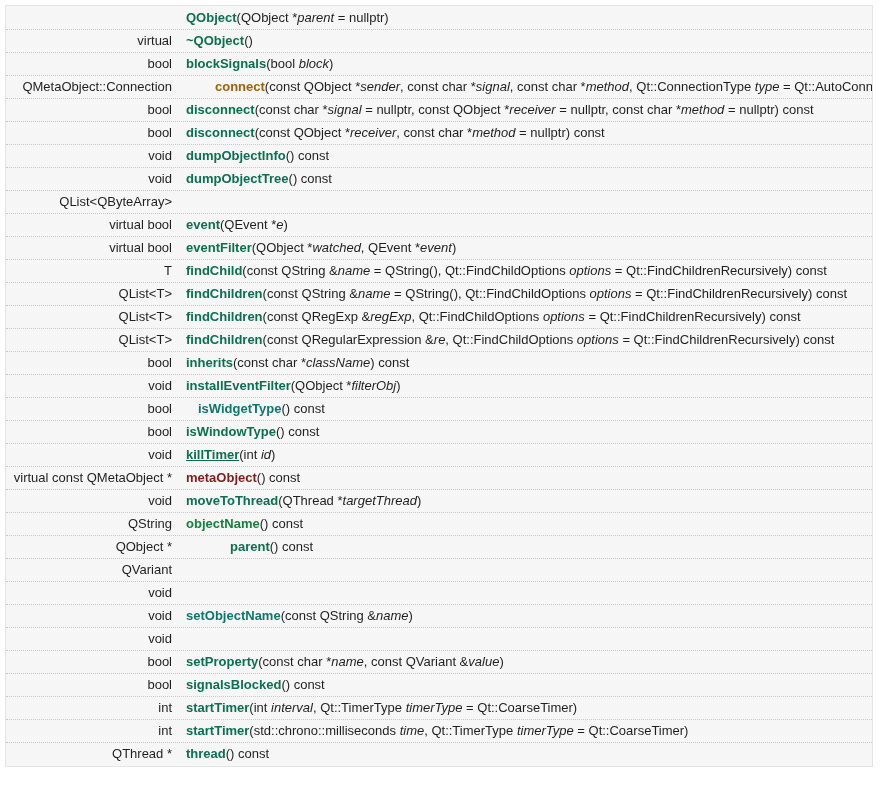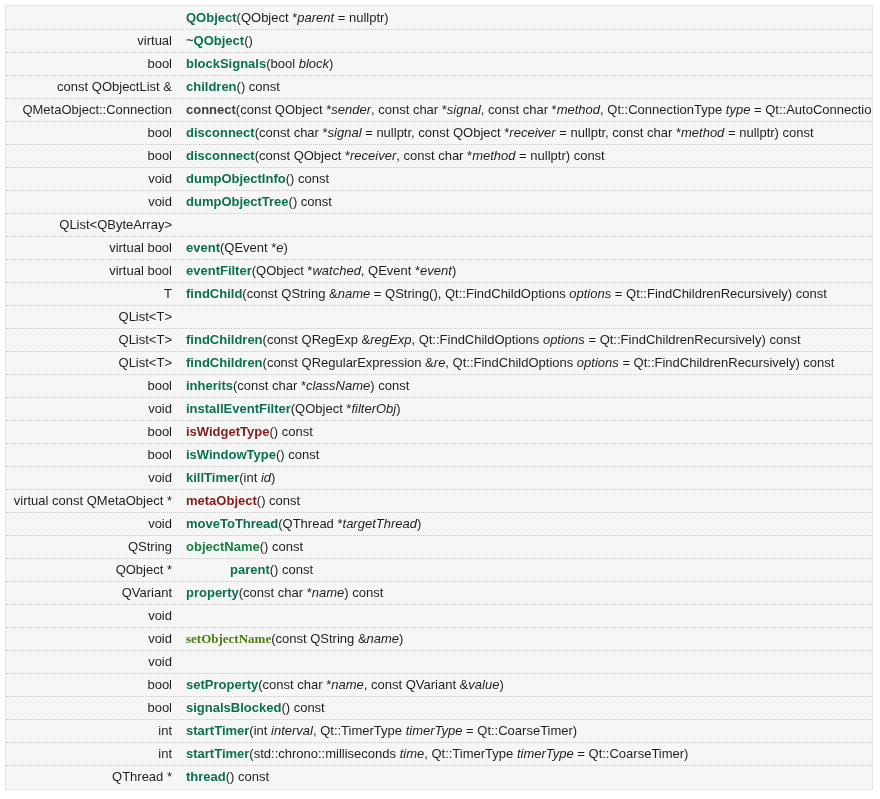--- a/index.html
+++ b/index.html
@@ -66,26 +66,22 @@
     </div>
     <div class="row" style="border-bottom-color: rgb(200, 200, 200); color: rgb(31, 31, 31);">
       <div class="ret-cell">virtual</div>
       <div class="sig-cell"><a class="fn-link" style="color: rgb(11, 112, 80);">~QObject</a><span>()</span></div>
     </div>
     <div class="row" style="border-bottom-color: rgb(200, 200, 200); color: rgb(31, 31, 31);">
       <div class="ret-cell">bool</div>
       <div class="sig-cell"><a class="fn-link" style="color: rgb(11, 112, 80);">blockSignals</a><span>(bool </span><span class="param">block</span><span>)</span></div>
     </div>
     <div class="row" style="border-bottom-color: rgb(200, 200, 200); color: rgb(31, 31, 31);">
-      <div class="ret-cell">const QObjectList &amp;</div>
-      <div class="sig-cell"><a class="fn-link" style="color: rgb(11, 112, 80);">children</a><span>() const</span></div>
-    </div>
-    <div class="row" style="border-bottom-color: rgb(200, 200, 200); color: rgb(31, 31, 31);">
       <div class="ret-cell">QMetaObject::Connection</div>
-      <div class="sig-cell"><a class="fn-link" style="color: #404040;">connect</a><span>(const QObject *</span><span class="param">sender</span><span>, const char *</span><span class="param">signal</span><span>, const char *</span><span class="param">method</span><span>, Qt::ConnectionType </span><span class="param">type</span><span> = Qt::AutoConnection) const</span></div>
+      <div class="sig-cell"><a class="fn-link" style="color: #a16207; margin-left: 29px;">connect</a><span>(const QObject *</span><span class="param">sender</span><span>, const char *</span><span class="param">signal</span><span>, const char *</span><span class="param">method</span><span>, Qt::ConnectionType </span><span class="param">type</span><span> = Qt::AutoConnection) const</span></div>
     </div>
     <div class="row" style="border-bottom-color: rgb(200, 200, 200); color: rgb(31, 31, 31);">
       <div class="ret-cell">bool</div>
       <div class="sig-cell"><a class="fn-link" style="color: rgb(11, 112, 80);">disconnect</a><span>(const char *</span><span class="param">signal</span><span> = nullptr, const QObject *</span><span class="param">receiver</span><span> = nullptr, const char *</span><span class="param">method</span><span> = nullptr) const</span></div>
     </div>
     <div class="row" style="border-bottom-color: rgb(200, 200, 200); color: rgb(31, 31, 31);">
       <div class="ret-cell">bool</div>
       <div class="sig-cell"><a class="fn-link" style="color: rgb(11, 112, 80);">disconnect</a><span>(const QObject *</span><span class="param">receiver</span><span>, const char *</span><span class="param">method</span><span> = nullptr) const</span></div>
     </div>
     <div class="row" style="border-bottom-color: rgb(200, 200, 200); color: rgb(31, 31, 31);">
@@ -107,75 +103,76 @@
     <div class="row" style="border-bottom-color: rgb(200, 200, 200); color: rgb(31, 31, 31);">
       <div class="ret-cell">virtual bool</div>
       <div class="sig-cell"><a class="fn-link" style="color: rgb(11, 112, 80);">eventFilter</a><span>(QObject *</span><span class="param">watched</span><span>, QEvent *</span><span class="param">event</span><span>)</span></div>
     </div>
     <div class="row" style="border-bottom-color: rgb(200, 200, 200); color: rgb(31, 31, 31);">
       <div class="ret-cell">T</div>
       <div class="sig-cell"><a class="fn-link" style="color: rgb(11, 112, 80);">findChild</a><span>(const QString &amp;</span><span class="param">name</span><span> = QString(), Qt::FindChildOptions </span><span class="param">options</span><span> = Qt::FindChildrenRecursively) const</span></div>
     </div>
     <div class="row" style="border-bottom-color: rgb(200, 200, 200); color: rgb(31, 31, 31);">
       <div class="ret-cell">QList&lt;T&gt;</div>
+      <div class="sig-cell"><a class="fn-link" style="color: rgb(11, 112, 80);">findChildren</a><span>(const QString &amp;</span><span class="param">name</span><span> = QString(), Qt::FindChildOptions </span><span class="param">options</span><span> = Qt::FindChildrenRecursively) const</span></div>
     </div>
     <div class="row" style="border-bottom-color: rgb(200, 200, 200); color: rgb(31, 31, 31);">
       <div class="ret-cell">QList&lt;T&gt;</div>
       <div class="sig-cell"><a class="fn-link" style="color: rgb(11, 112, 80);">findChildren</a><span>(const QRegExp &amp;</span><span class="param">regExp</span><span>, Qt::FindChildOptions </span><span class="param">options</span><span> = Qt::FindChildrenRecursively) const</span></div>
     </div>
     <div class="row" style="border-bottom-color: rgb(200, 200, 200); color: rgb(31, 31, 31);">
       <div class="ret-cell">QList&lt;T&gt;</div>
       <div class="sig-cell"><a class="fn-link" style="color: rgb(11, 112, 80);">findChildren</a><span>(const QRegularExpression &amp;</span><span class="param">re</span><span>, Qt::FindChildOptions </span><span class="param">options</span><span> = Qt::FindChildrenRecursively) const</span></div>
     </div>
     <div class="row" style="border-bottom-color: rgb(200, 200, 200); color: rgb(31, 31, 31);">
       <div class="ret-cell">bool</div>
       <div class="sig-cell"><a class="fn-link" style="color: rgb(11, 112, 80);">inherits</a><span>(const char *</span><span class="param">className</span><span>) const</span></div>
     </div>
     <div class="row" style="border-bottom-color: rgb(200, 200, 200); color: rgb(31, 31, 31);">
       <div class="ret-cell">void</div>
       <div class="sig-cell"><a class="fn-link" style="color: rgb(11, 112, 80);">installEventFilter</a><span>(QObject *</span><span class="param">filterObj</span><span>)</span></div>
     </div>
     <div class="row" style="border-bottom-color: rgb(200, 200, 200); color: rgb(31, 31, 31);">
       <div class="ret-cell">bool</div>
-      <div class="sig-cell"><a class="fn-link" style="color: #7f1d1d;">isWidgetType</a><span>() const</span></div>
+      <div class="sig-cell"><a class="fn-link" style="color: #0f766e; margin-left: 12px;">isWidgetType</a><span>() const</span></div>
     </div>
     <div class="row" style="border-bottom-color: rgb(200, 200, 200); color: rgb(31, 31, 31);">
       <div class="ret-cell">bool</div>
       <div class="sig-cell"><a class="fn-link" style="color: rgb(11, 112, 80);">isWindowType</a><span>() const</span></div>
     </div>
     <div class="row" style="border-bottom-color: rgb(200, 200, 200); color: rgb(31, 31, 31);">
       <div class="ret-cell">void</div>
-      <div class="sig-cell"><a class="fn-link" style="color: rgb(11, 112, 80);">killTimer</a><span>(int </span><span class="param">id</span><span>)</span></div>
+      <div class="sig-cell"><a class="fn-link" style="color: rgb(11, 112, 80); text-decoration: underline;">killTimer</a><span>(int </span><span class="param">id</span><span>)</span></div>
     </div>
     <div class="row" style="border-bottom-color: rgb(200, 200, 200); color: rgb(31, 31, 31);">
       <div class="ret-cell">virtual const QMetaObject *</div>
       <div class="sig-cell"><a class="fn-link" style="color: #7f1d1d;">metaObject</a><span>() const</span></div>
     </div>
     <div class="row" style="border-bottom-color: rgb(200, 200, 200); color: rgb(31, 31, 31);">
       <div class="ret-cell">void</div>
       <div class="sig-cell"><a class="fn-link" style="color: rgb(11, 112, 80);">moveToThread</a><span>(QThread *</span><span class="param">targetThread</span><span>)</span></div>
     </div>
     <div class="row" style="border-bottom-color: rgb(200, 200, 200); color: rgb(31, 31, 31);">
       <div class="ret-cell">QString</div>
       <div class="sig-cell"><a class="fn-link" style="color: #15803d;">objectName</a><span>() const</span></div>
     </div>
     <div class="row" style="border-bottom-color: rgb(200, 200, 200); color: rgb(31, 31, 31); gap: 44px;">
       <div class="ret-cell">QObject *</div>
       <div class="sig-cell"><a class="fn-link" style="color: rgb(11, 112, 80);">parent</a><span>() const</span></div>
     </div>
-    <div class="row" style="border-bottom-color: rgb(200, 200, 200); color: rgb(31, 31, 31);">
+    <div class="row" style="border-bottom-color: rgb(200, 200, 200); color: rgb(31, 31, 31); flex-direction: column;">
       <div class="ret-cell">QVariant</div>
       <div class="sig-cell"><a class="fn-link" style="color: rgb(11, 112, 80);">property</a><span>(const char *</span><span class="param">name</span><span>) const</span></div>
     </div>
     <div class="row" style="border-bottom-color: rgb(200, 200, 200); color: rgb(31, 31, 31);">
       <div class="ret-cell">void</div>
     </div>
     <div class="row" style="border-bottom-color: rgb(200, 200, 200); color: rgb(31, 31, 31);">
       <div class="ret-cell">void</div>
-      <div class="sig-cell"><a class="fn-link" style="color: #4d7c0f; font-family: Liberation Serif, serif;">setObjectName</a><span>(const QString &amp;</span><span class="param">name</span><span>)</span></div>
+      <div class="sig-cell"><a class="fn-link" style="color: #0f766e;">setObjectName</a><span>(const QString &amp;</span><span class="param">name</span><span>)</span></div>
     </div>
     <div class="row" style="border-bottom-color: rgb(200, 200, 200); color: rgb(31, 31, 31);">
       <div class="ret-cell">void</div>
     </div>
     <div class="row" style="border-bottom-color: rgb(200, 200, 200); color: rgb(31, 31, 31);">
       <div class="ret-cell">bool</div>
       <div class="sig-cell"><a class="fn-link" style="color: rgb(11, 112, 80);">setProperty</a><span>(const char *</span><span class="param">name</span><span>, const QVariant &amp;</span><span class="param">value</span><span>)</span></div>
     </div>
     <div class="row" style="border-bottom-color: rgb(200, 200, 200); color: rgb(31, 31, 31);">
       <div class="ret-cell">bool</div>

